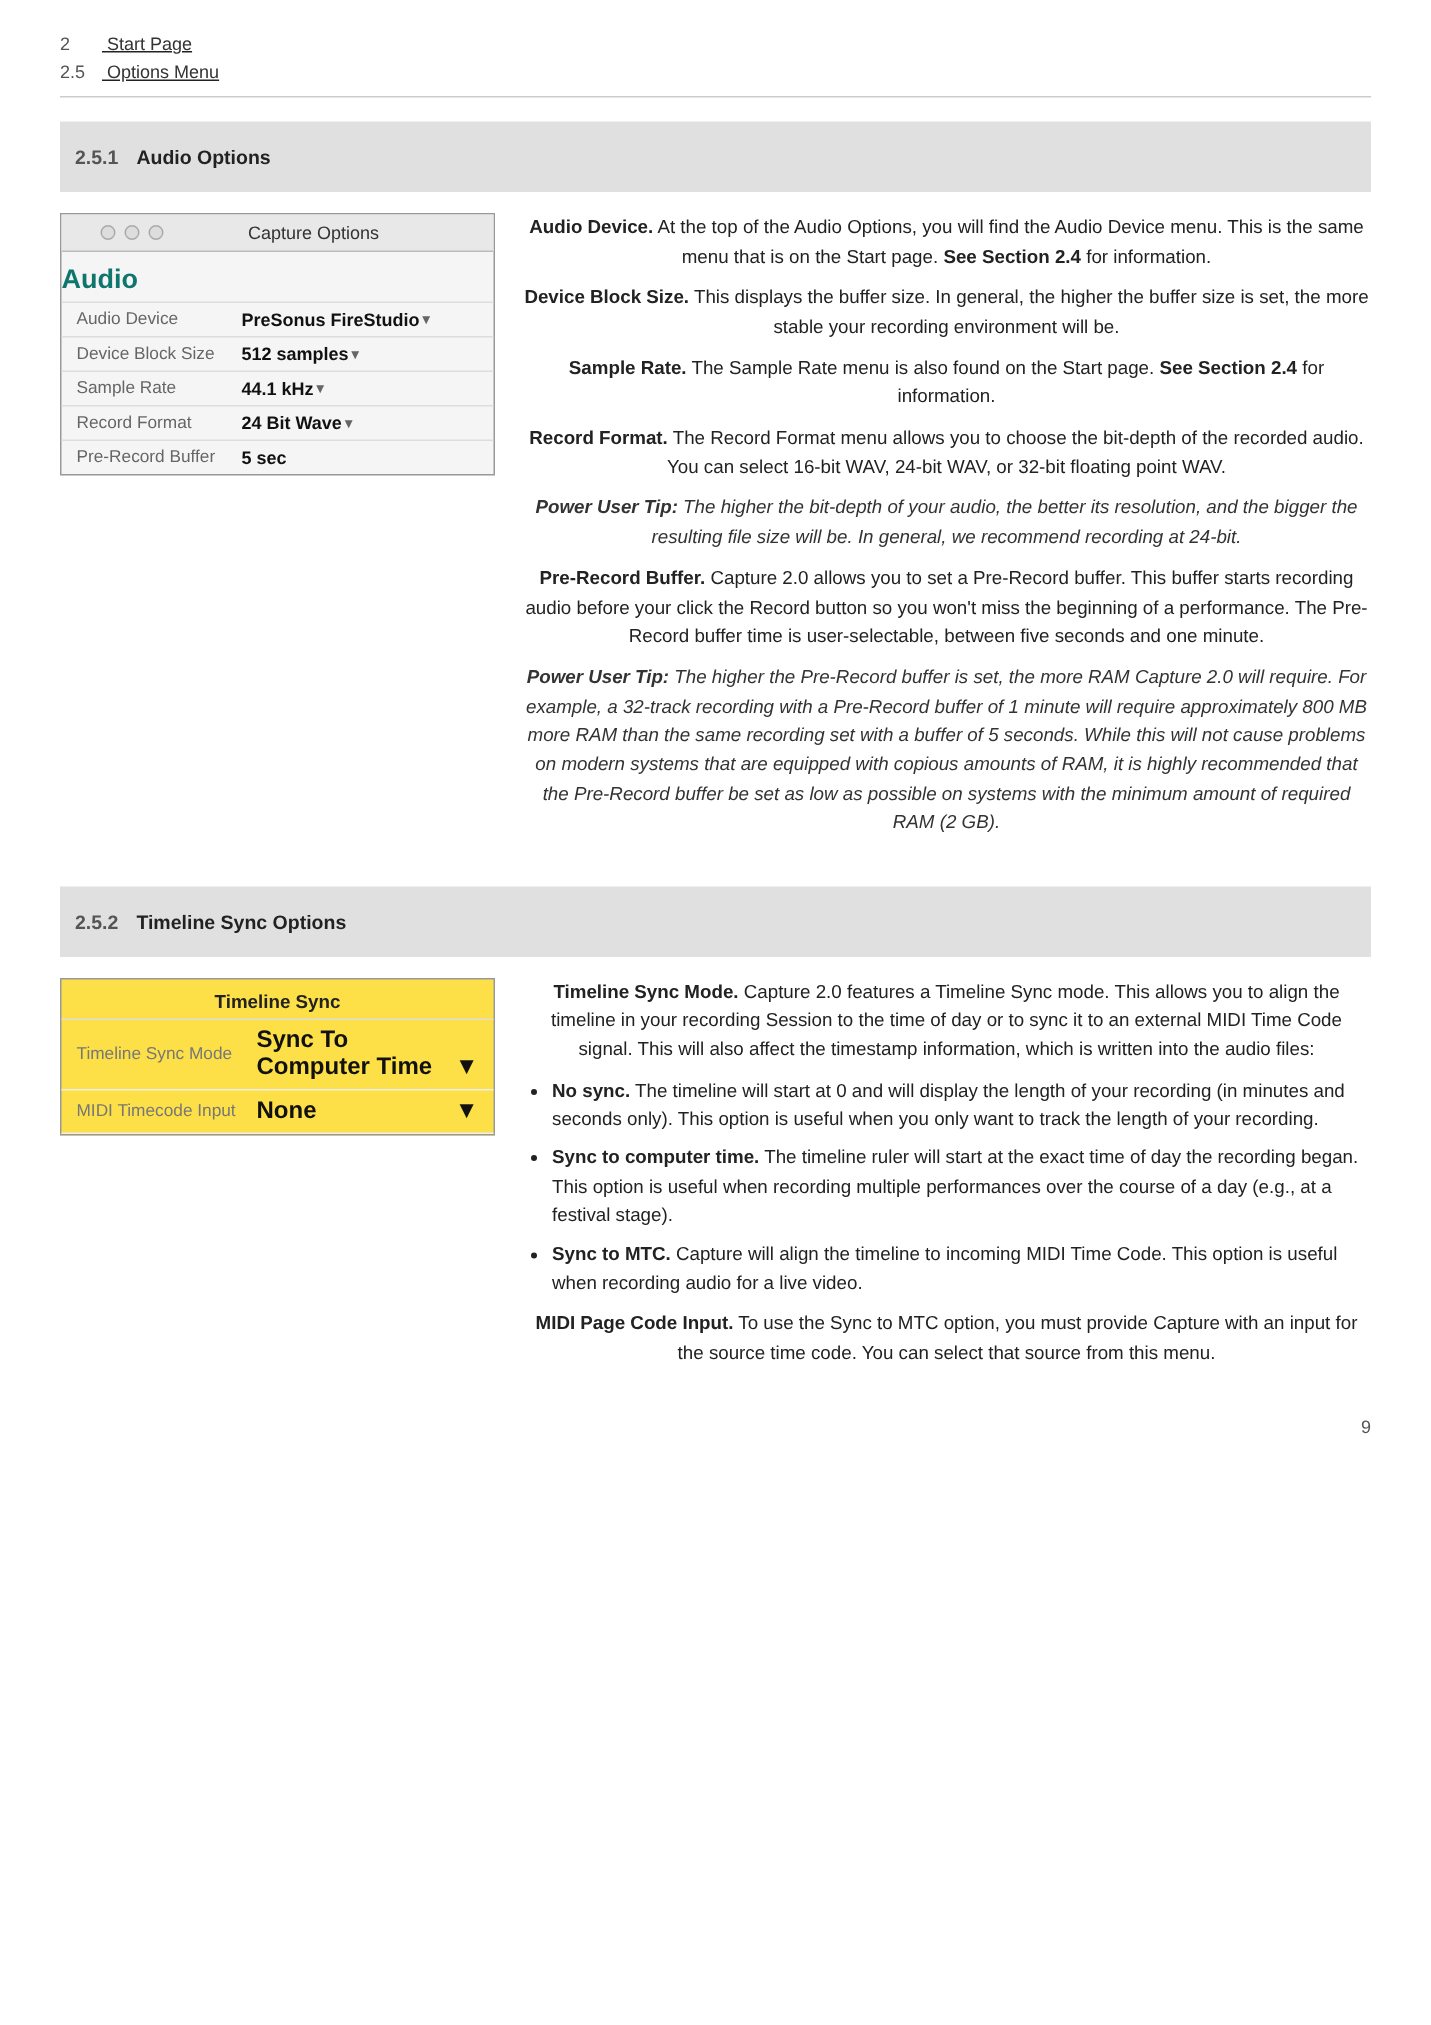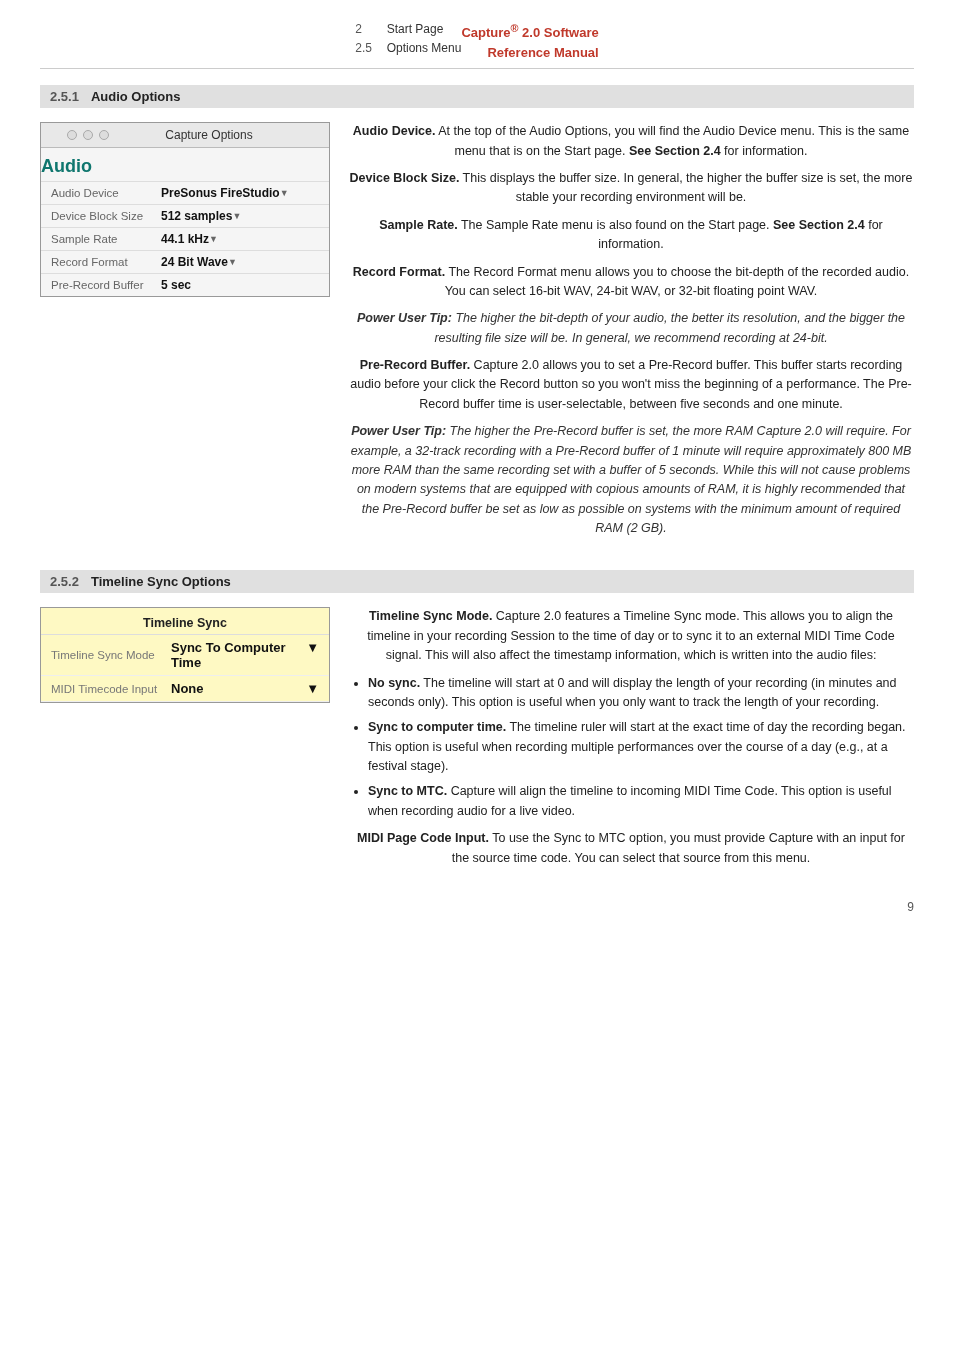--- a/index.html
+++ b/index.html
@@ -9,25 +9,26 @@
       background: #fff;
       color: #222;
       width: 954px;
       min-height: 1350px;
       padding: 20px 40px;
     }
 
     
     .page-header {
       display: flex;
-      justify-content: center;
+      justify-content: space-between;
       align-items: flex-start;
       border-bottom: 1px solid #ccc;
       padding-bottom: 6px;
       margin-bottom: 16px;
+      text-decoration: underline;
     }
     .page-header-left {
       font-size: 12px;
       color: #333;
       line-height: 1.6;
     }
     .page-header-left .section-num {
       display: inline-block;
       width: 28px;
       color: #555;
@@ -36,21 +37,21 @@
       text-align: right;
       font-size: 13px;
       color: #c0392b;
       font-weight: bold;
       line-height: 1.5;
     }
 
     
     .section-heading {
       background: #e0e0e0;
-      padding: 4px 10px;
+      padding: 16px 10px;
       font-size: 13px;
       font-weight: bold;
       margin-bottom: 14px;
       display: flex;
       align-items: center;
       gap: 12px;
     }
     .section-heading .sec-num {
       color: #555;
       font-weight: bold;
@@ -178,21 +179,21 @@
 
     
     .section-2 {
       margin-top: 10px;
     }
 
     
     .timeline-panel {
       border: 1px solid #999;
       width: 290px;
-      background: #fef9c3;
+      background: #fde047;
       font-size: 12px;
       margin-top: 0;
     }
     .timeline-panel-section-title {
       text-align: center;
       font-weight: bold;
       padding: 8px 0 4px;
       font-size: 12.5px;
       color: #222;
       border-bottom: 1px solid #ddd;
@@ -204,44 +205,40 @@
       border-bottom: 1px solid #eee;
     }
     .timeline-panel-label {
       flex: 0 0 120px;
       color: #777;
       font-size: 11.5px;
     }
     .timeline-panel-value {
       flex: 1;
       font-weight: bold;
-      font-size: 13px;
+      font-size: 16px;
       color: #111;
       display: flex;
-      align-items: flex-start;
+      align-items: flex-end;
       justify-content: space-between;
     }
   </style>
 </head>
 <body>
 
 <div class="page-header">
   <div class="page-header-left">
     <div>
       <span class="section-num">2</span>
       <span>Start Page</span>
     </div>
     <div>
       <span class="section-num">2.5</span>
       <span>Options Menu</span>
     </div>
-  </div>
-  <div class="page-header-right">
-    <div><span>Capture<sup>®</sup> 2.0 Software</span></div>
-    <div><span>Reference Manual</span></div>
   </div>
 </div>
 
 <div class="section-heading">
   <span class="sec-num">2.5.1</span>
   <span>Audio Options</span>
 </div>
 
 <div class="section-body">
   <div class="screenshot-col">

